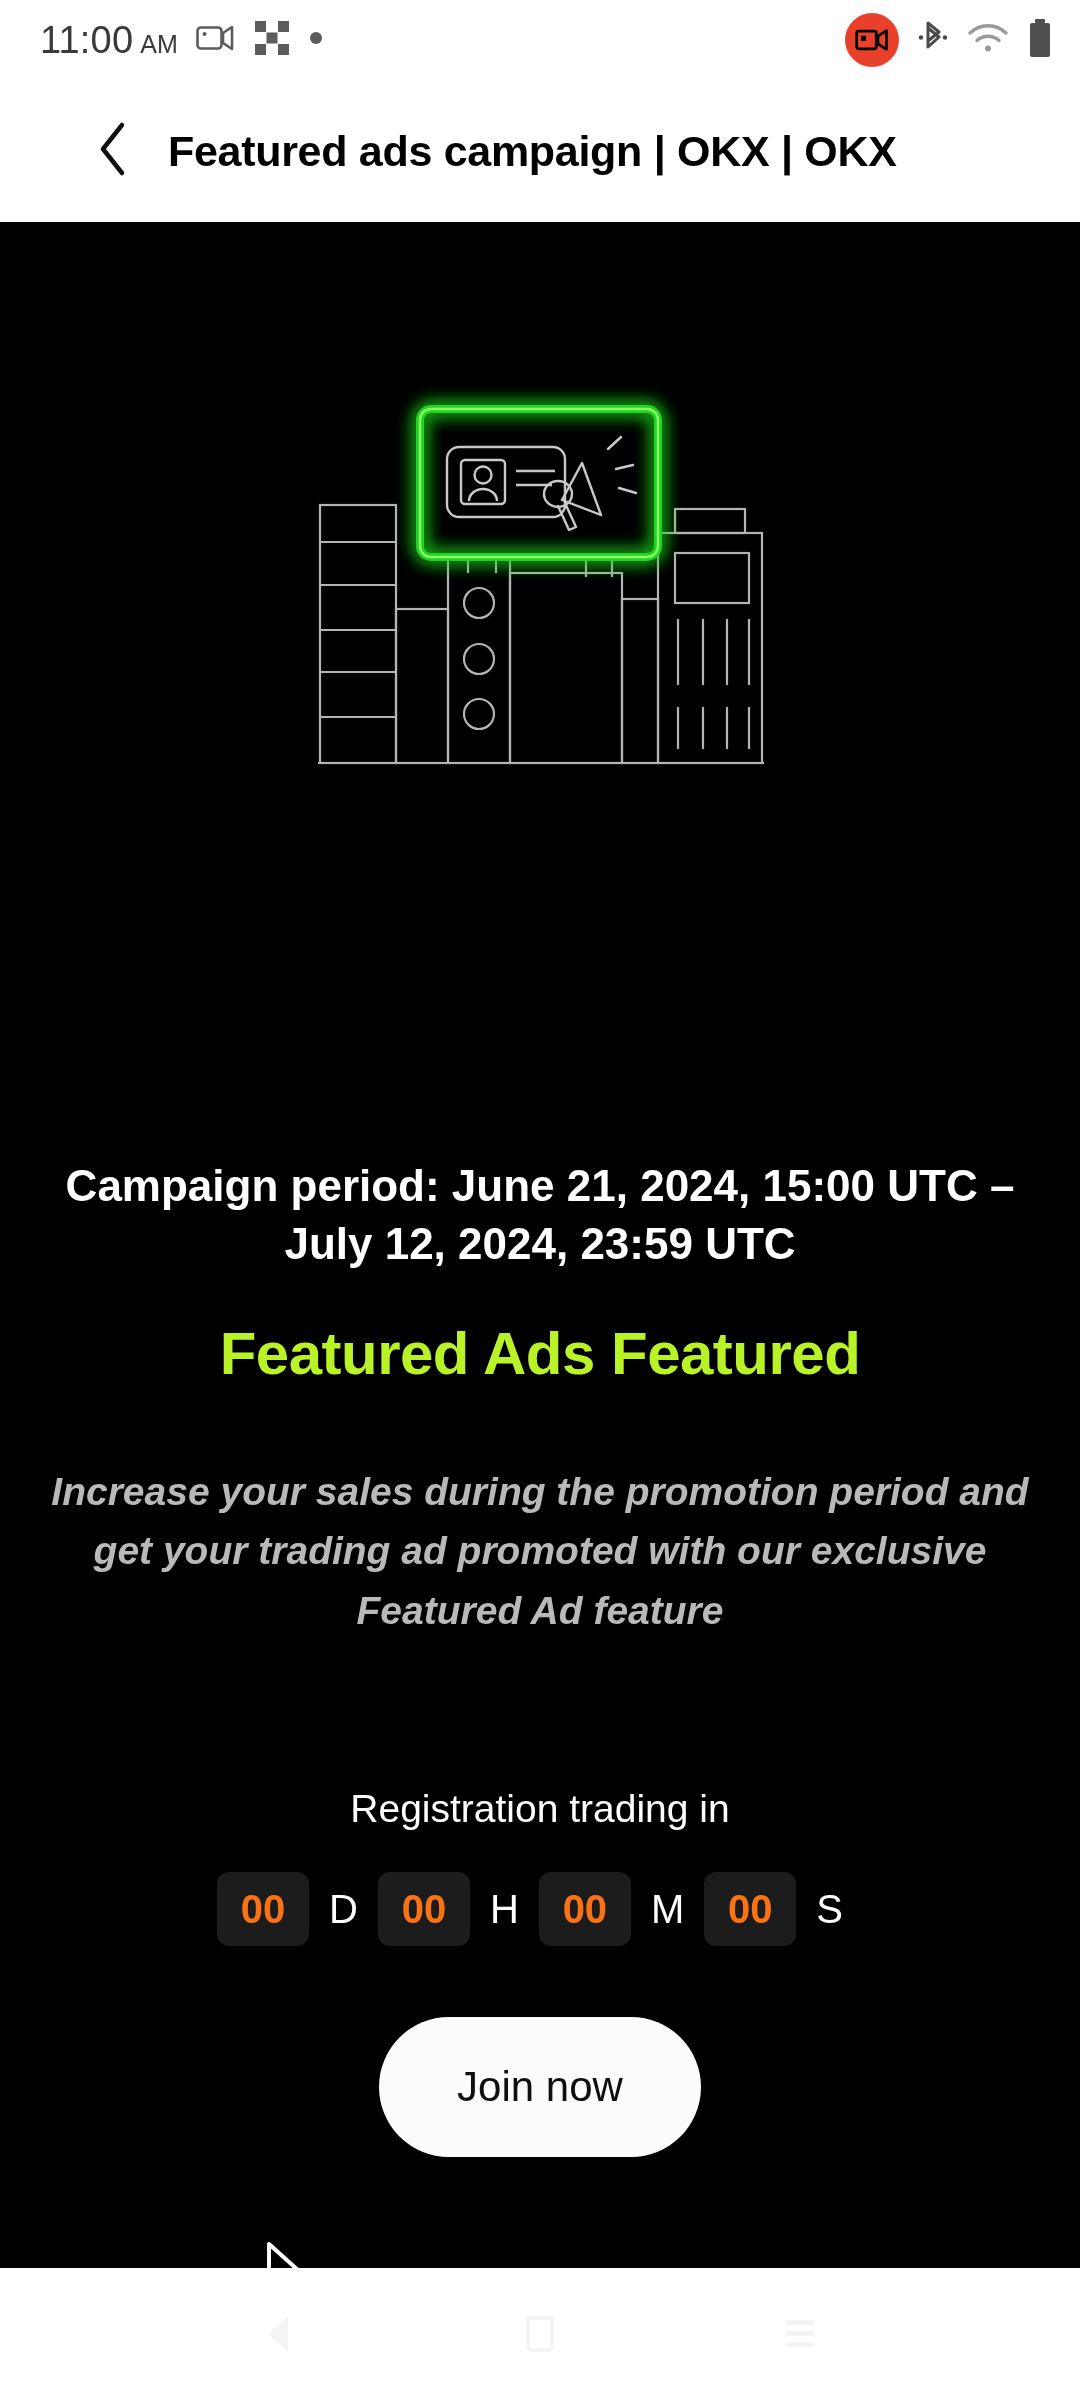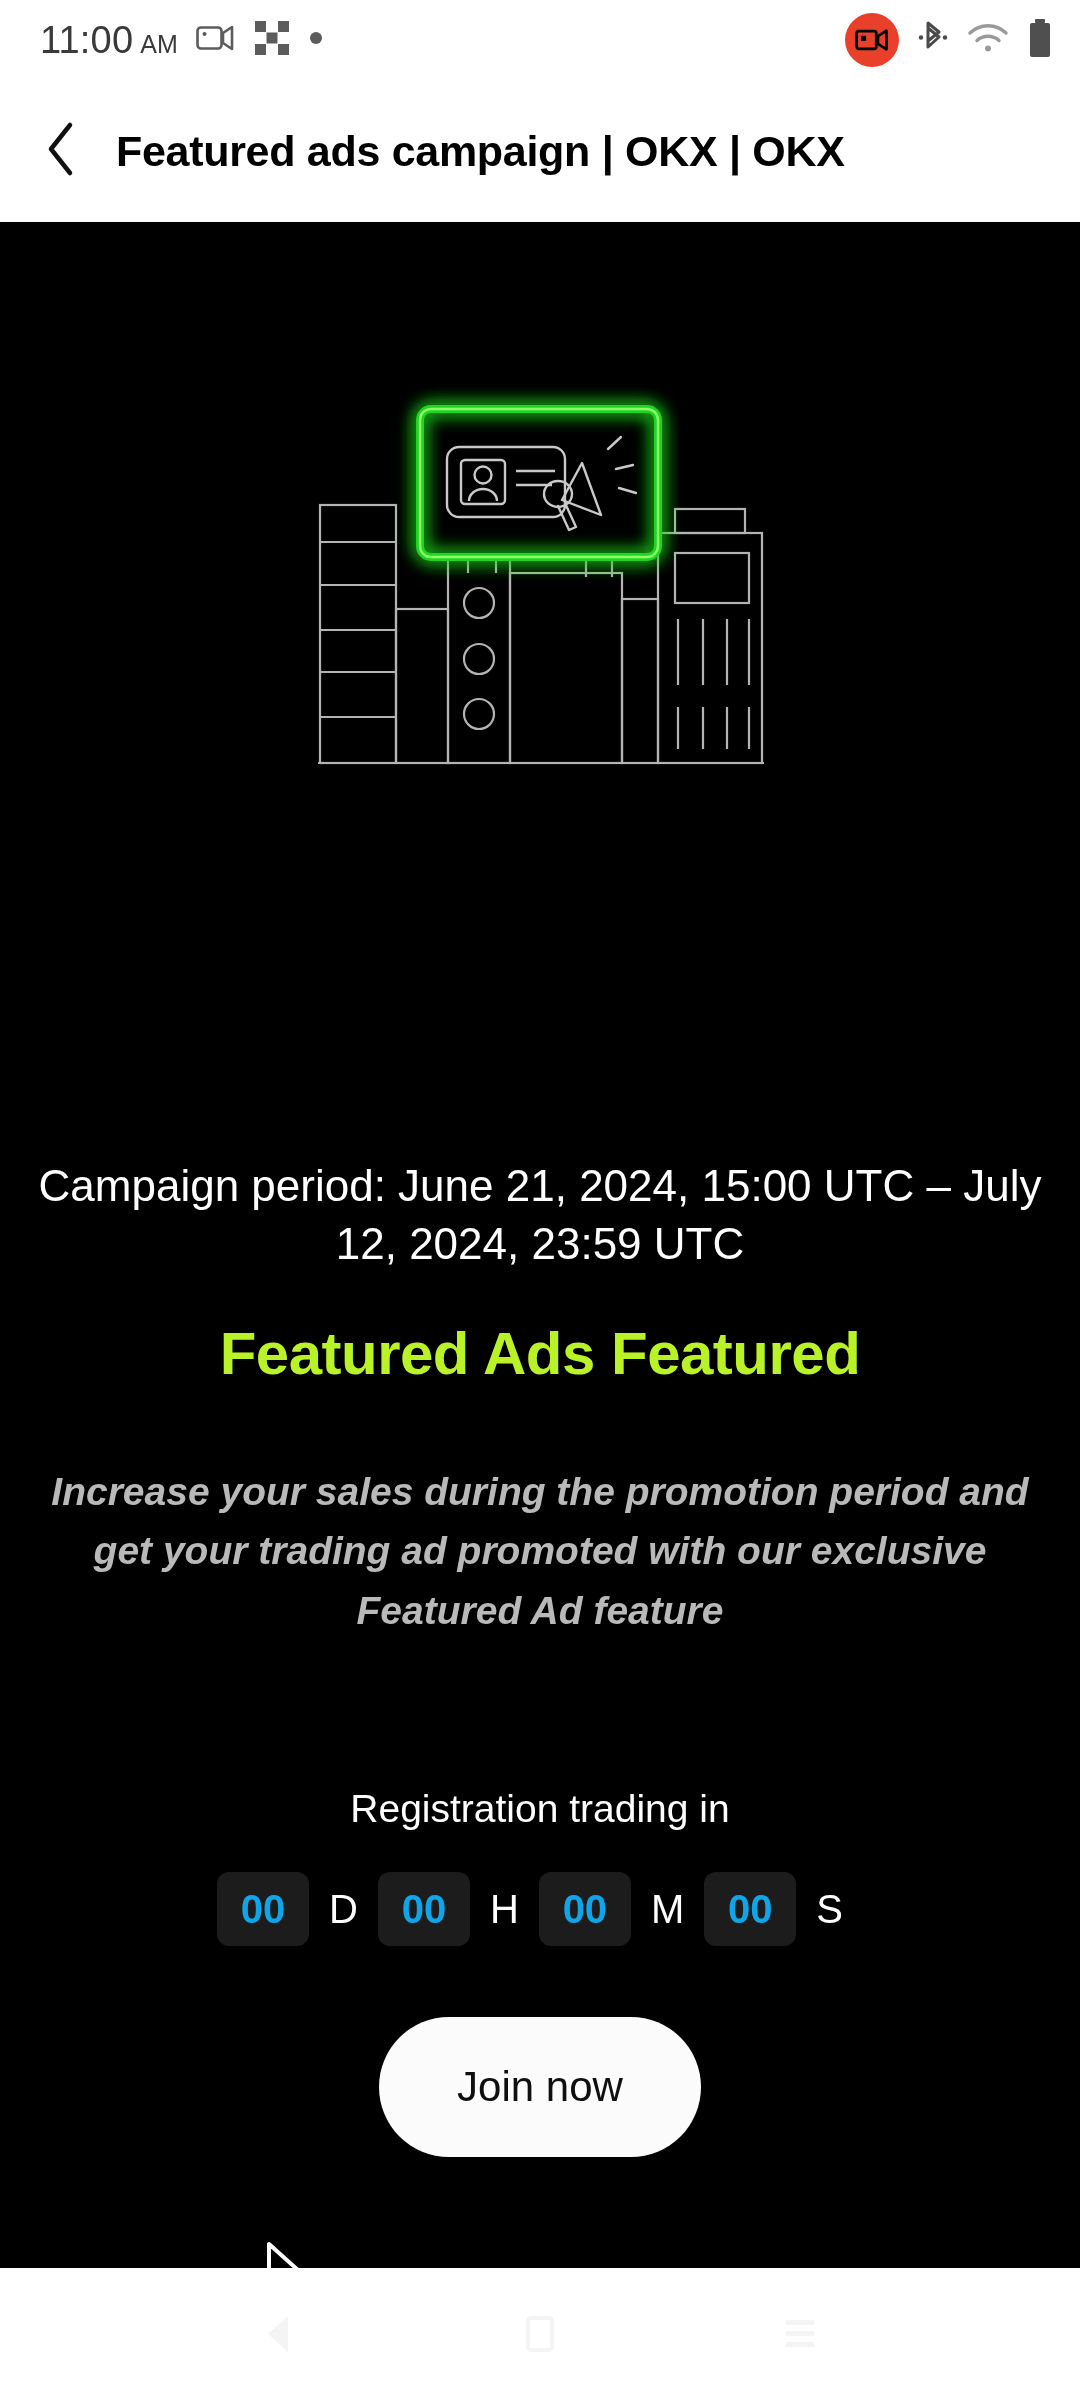--- a/index.html
+++ b/index.html
@@ -23,39 +23,39 @@
   .sb-spacer{ flex:1; }
   .sb-right{ display:flex; align-items:center; gap:19px; }
   .rec-badge{
     width:54px; height:54px; border-radius:50%;
     background:#e8402a; display:flex; align-items:center; justify-content:center;
   }
 
   
   .titlebar{
     position:absolute; top:80px; left:0; width:1080px; height:142px;
-    background:#fff; display:flex; align-items:center; padding-left:30px;
+    background:#fff; display:flex; align-items:center; padding-left:82px;
   }
   .back-btn{ width:62px; height:62px; display:flex; align-items:center; justify-content:center; }
   .page-title{
     font-size:43px; font-weight:700; color:#000;
     margin-left:24px; white-space:nowrap; letter-spacing:-.3px;
   }
 
   
   .content{
     position:absolute; top:222px; left:0; width:1080px; height:2046px;
     background:#000; overflow:hidden;
   }
 
   .hero{ position:absolute; top:165px; left:0; width:1080px; display:flex; justify-content:center; }
 
   .period{
     position:absolute; top:935px; left:0; width:1080px;
-    text-align:center; color:#fff; font-size:44px; font-weight:400;
+    text-align:center; color:#fff; font-size:44px; font-weight:700;
     line-height:1.32; padding:0 36px;
   }
   .headline{
     position:absolute; top:1097px; left:0; width:1080px;
     text-align:center; color:#b9f227; font-size:60px; font-weight:700;
     letter-spacing:-.5px;
   }
   .subtitle{
     position:absolute; top:1240px; left:0; width:1080px;
     text-align:center; color:#b9b9b9; font-size:39px;
@@ -66,21 +66,21 @@
     position:absolute; top:1565px; left:0; width:1080px;
     text-align:center; color:#fff; font-size:39px; font-weight:400;
   }
   .countdown{
     position:absolute; top:1650px; left:0; width:1080px;
     display:flex; align-items:center; justify-content:center; gap:0;
   }
   .cd-box{
     width:92px; height:74px; background:#1c1c1c; border-radius:12px;
     display:flex; align-items:center; justify-content:center;
-    color:#0ea5e9; font-size:40px; font-weight:700;
+    color:#f97316; font-size:40px; font-weight:700;
   }
   .cd-unit{
     color:#fff; font-size:40px; font-weight:400;
     padding:0 20px; display:flex; align-items:center; height:74px;
   }
 
   .join-wrap{ position:absolute; top:1795px; left:0; width:1080px; display:flex; justify-content:center; }
   .join-btn{
     width:322px; height:140px; border-radius:70px; background:#fbfbfb;
     border:none; color:#0f0f0f; font-size:42px; font-weight:400;

